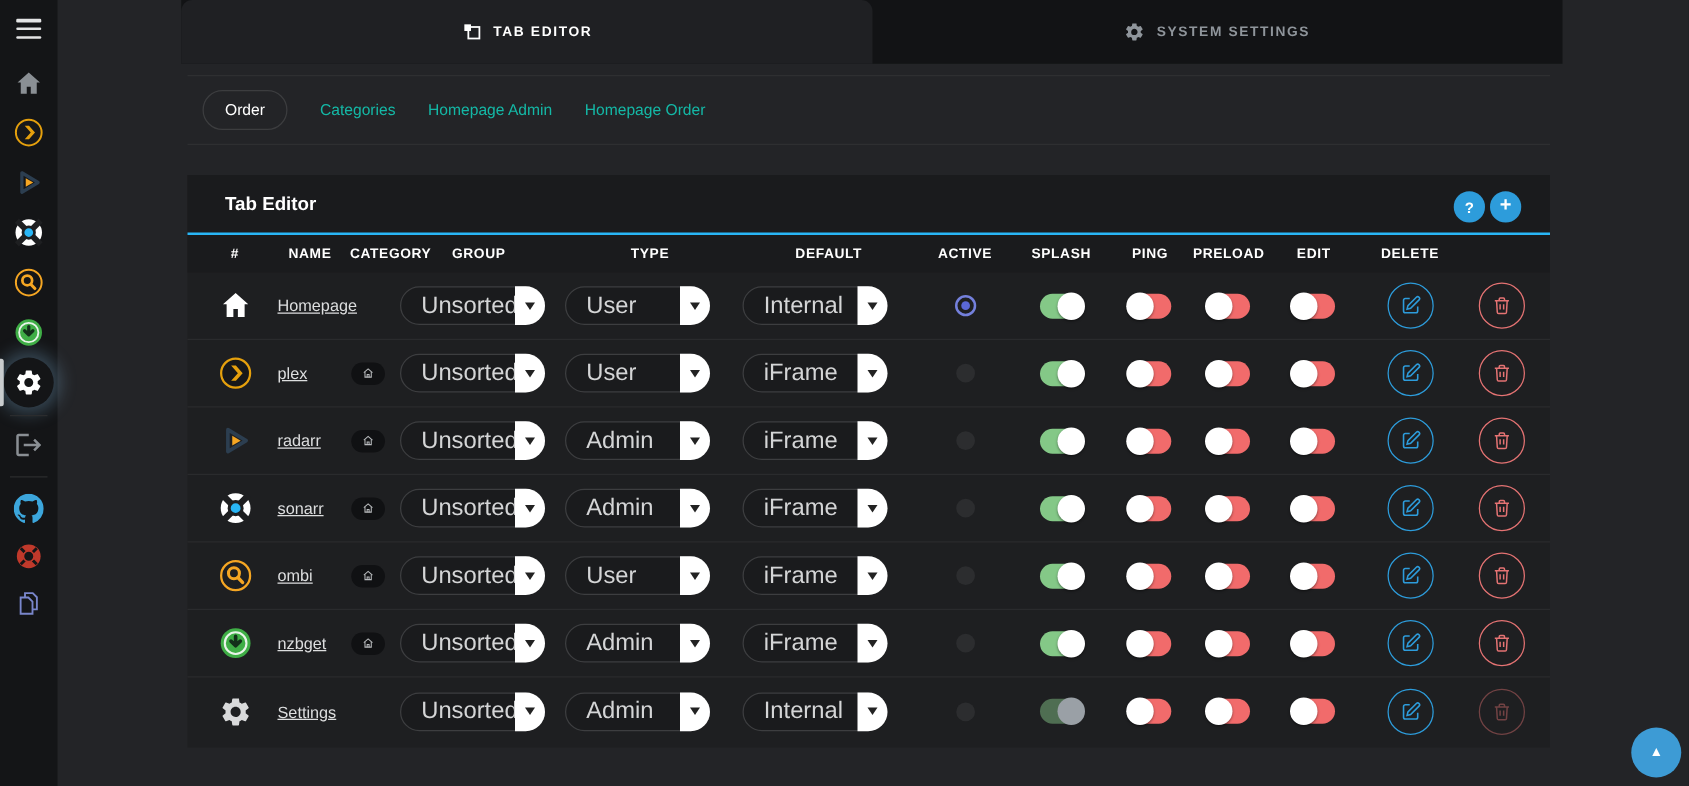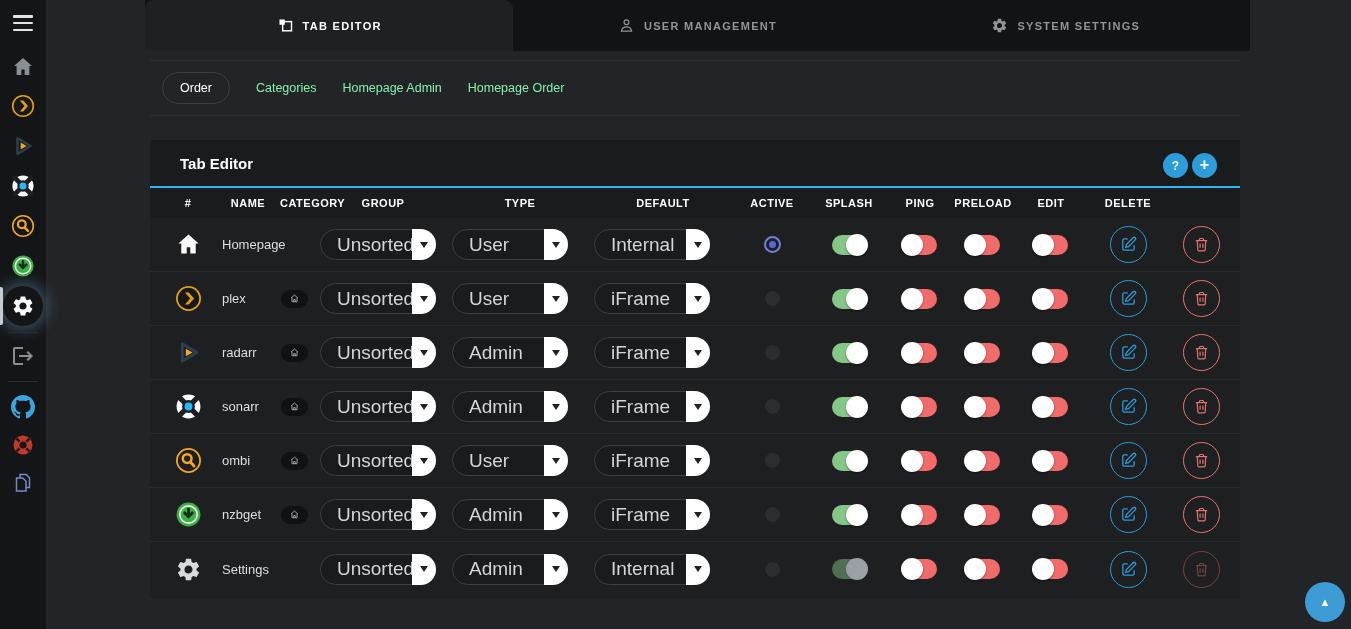--- a/index.html
+++ b/index.html
@@ -49,21 +49,21 @@
   }
   .top-tab .ic { width:17px; height:17px; }
   .top-tab.active { background:#1f2023; color:#ffffff; border-radius:9px 9px 0 0; }
 
   
   .subtabs {
     position:absolute; left:150px; top:60px; width:1090px; height:56px;
     border-top:1px solid #2e2f31; border-bottom:1px solid #2e2f31;
     display:flex; align-items:center; padding-left:12px; gap:26px;
   }
-  .sub-tab { color:#86efac; font-size:12.5px; cursor:pointer; }
+  .sub-tab { color:#14b8a6; font-size:12.5px; cursor:pointer; }
   .sub-tab.active {
     color:#ffffff; border:1px solid #3c3d3f; border-radius:17px; padding:8px 17px;
   }
 
   
   .panel {
     position:absolute; left:150px; top:140px; width:1090px; height:458px;
     background:#1e1f21;
   }
   .panel-header {
@@ -93,21 +93,21 @@
     text-align:center;
   }
   .thead .hcell.left { text-align:center; padding-left:6px; }
   .thead .hcell.name-h { padding-left:8px; }
   .tbody .trow { height:54px; border-bottom:1px solid #2a2b2d; }
   .tbody .trow:last-child { border-bottom:none; }
 
   .cell { display:flex; align-items:center; justify-content:center; }
   .cell.left { justify-content:flex-start; }
   .row-icon { width:27px; height:27px; }
-  .row-name { font-size:13px; color:#dddedf; padding-left:8px; }
+  .row-name { font-size:13px; color:#dddedf; padding-left:8px;text-decoration:underline; }
 
   .home-badge {
     width:27px; height:18px; border-radius:9px; background:#101113;
     display:flex; align-items:center; justify-content:center;
   }
   .home-badge svg { width:11px; height:11px; }
 
   .select {
     position:relative; margin-left:6px; width:116px; height:31px;
     background:#1a1b1d; border:1px solid #3d3e40; border-radius:16px;
@@ -269,29 +269,20 @@
 
 <div class="tabstrip" id="tabstrip">
     <div class="top-tab active">
       <span class="ic">
         <svg viewBox="0 0 24 24">
           <rect x="8" y="6.5" width="12.5" height="13" fill="none" stroke="currentColor" stroke-width="2"></rect>
           <rect x="3.5" y="3.5" width="7.5" height="7.5" fill="currentColor"></rect>
         </svg>
       </span>
       <span>TAB EDITOR</span>
-    </div>
-    <div class="top-tab">
-      <span class="ic">
-        <svg viewBox="0 0 24 24" fill="none" stroke="currentColor" stroke-width="1.7">
-          <circle cx="12" cy="7.5" r="3.4"></circle>
-          <path d="M4.8 20c.6-4 3.4-6 7.2-6s6.6 2 7.2 6z"></path>
-        </svg>
-      </span>
-      <span>USER MANAGEMENT</span>
     </div>
     <div class="top-tab">
       <span class="ic">
         <svg viewBox="0 0 24 24" fill="currentColor">
           <path d="M19.14 12.94c.04-.3.06-.61.06-.94s-.02-.64-.07-.94l2.03-1.58a.49.49 0 0 0 .12-.61l-1.92-3.32a.49.49 0 0 0-.59-.22l-2.39.96c-.5-.38-1.03-.7-1.62-.94l-.36-2.54a.48.48 0 0 0-.48-.41h-3.84c-.24 0-.43.17-.47.41l-.36 2.54c-.59.24-1.13.57-1.62.94l-2.39-.96a.49.49 0 0 0-.59.22L2.74 8.87c-.12.21-.08.47.12.61l2.03 1.58c-.05.3-.09.63-.09.94s.02.64.07.94l-2.03 1.58a.49.49 0 0 0-.12.61l1.92 3.32c.12.22.37.29.59.22l2.39-.96c.5.38 1.03.7 1.62.94l.36 2.54c.05.24.24.41.48.41h3.84c.24 0 .44-.17.47-.41l.36-2.54c.59-.24 1.13-.56 1.62-.94l2.39.96c.22.08.47 0 .59-.22l1.92-3.32c.12-.22.07-.47-.12-.61l-2.01-1.58zM12 15.6A3.61 3.61 0 0 1 8.4 12c0-1.98 1.62-3.6 3.6-3.6s3.6 1.62 3.6 3.6-1.62 3.6-3.6 3.6z"></path>
         </svg>
       </span>
       <span>SYSTEM SETTINGS</span>
     </div>
   </div>

